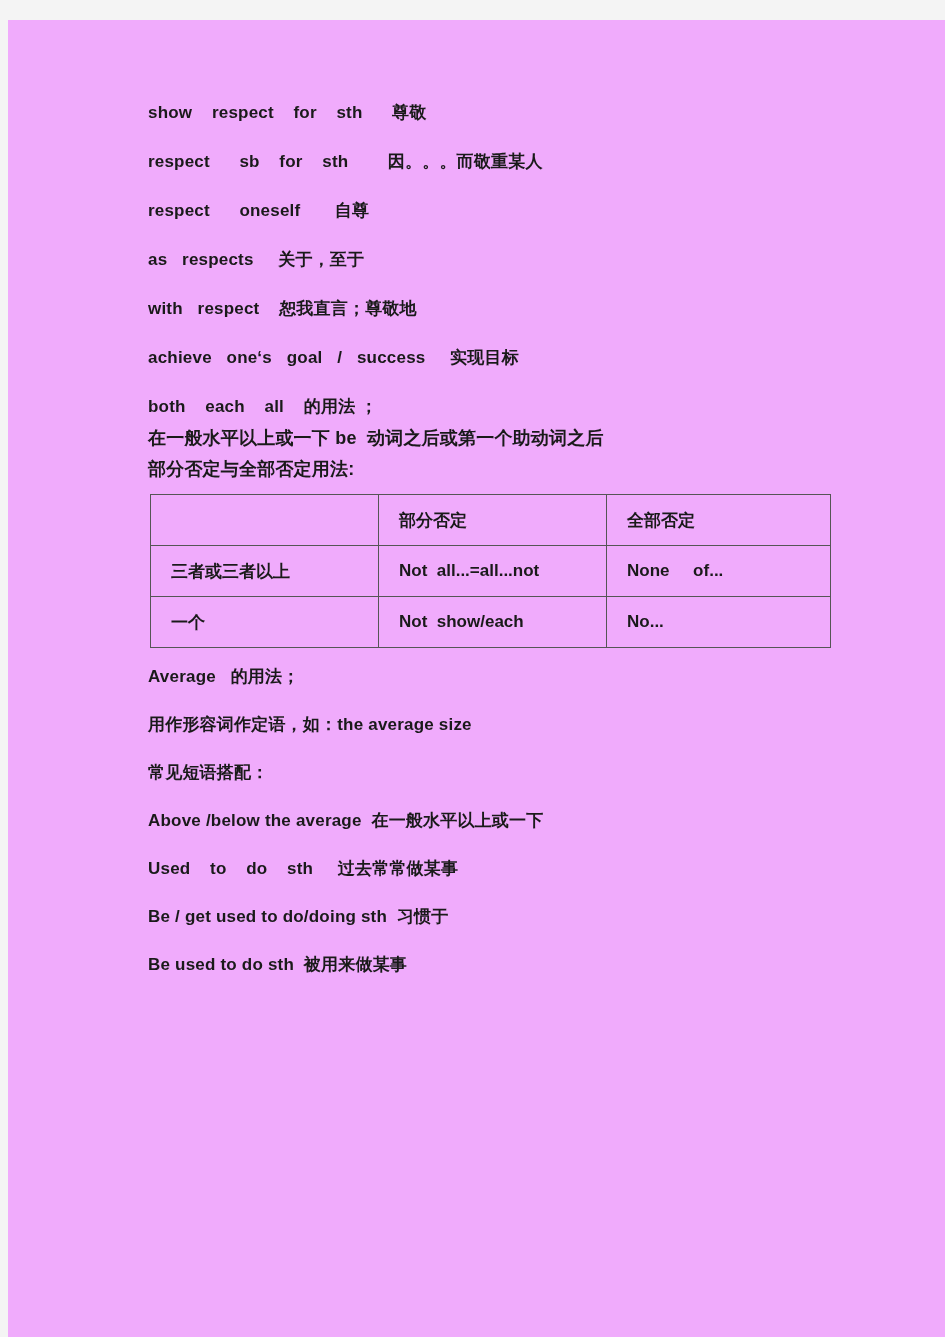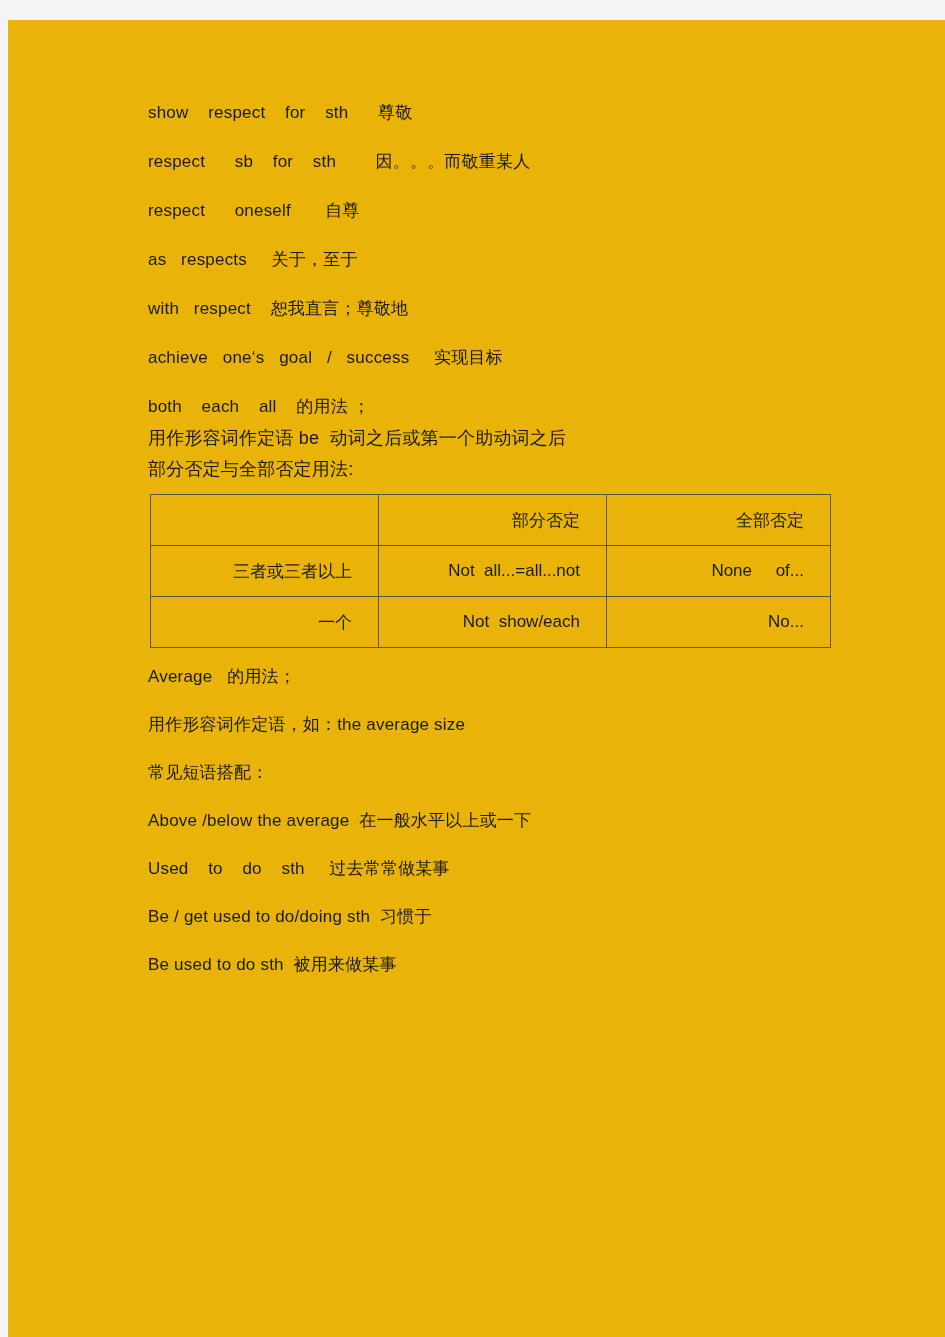--- a/index.html
+++ b/index.html
@@ -12,22 +12,23 @@
     height: 1337px;
     overflow: hidden;
     font-family: "Liberation Sans", "DejaVu Sans", sans-serif;
   }
   .page {
     position: absolute;
     left: 8px;
     top: 20px;
     width: 937px;
     height: 1317px;
-    background: #eab308;
+    background: #f0abfc;
     box-sizing: border-box;
+    font-weight: bold;
   }
   .content {
     position: absolute;
     left: 140px;
     top: 82px;
     width: 700px;
   }
   .line {
     font-size: 17px;
     line-height: 22px;
@@ -48,26 +49,25 @@
     margin-left: 2px;
   }
   table.neg-table {
     border-collapse: collapse;
     width: 680px;
     table-layout: fixed;
   }
   table.neg-table td {
     border: 1px solid #555555;
     height: 50px;
-    padding: 0 26px;
+    padding: 0 20px;
     font-size: 17px;
     color: #1a1a1a;
     white-space: pre;
     vertical-align: middle;
-    text-align: right;
   }
   table.neg-table col.c1 { width: 228px; }
   table.neg-table col.c2 { width: 228px; }
   table.neg-table col.c3 { width: 224px; }
   .after-table .line { margin-bottom: 26px; }
   .tail .line { margin-bottom: 26px; }
 </style>
 </head>
 <body>
 
@@ -75,21 +75,21 @@
   <div class="content">
 
     <div class="line">show    respect    for    sth      尊敬</div>
     <div class="line">respect      sb    for    sth        因。。。而敬重某人</div>
     <div class="line">respect      oneself       自尊</div>
     <div class="line">as   respects     关于，至于</div>
     <div class="line">with   respect    恕我直言；尊敬地</div>
     <div class="line">achieve   one‘s   goal   /   success     实现目标</div>
     <div class="line tight">both    each    all    的用法 ；</div>
 
-    <div class="line tight cn">用作形容词作定语 be  动词之后或第一个助动词之后</div>
+    <div class="line tight cn">在一般水平以上或一下 be  动词之后或第一个助动词之后</div>
     <div class="line tight cn">部分否定与全部否定用法:</div>
 
     <div class="table-wrap">
       <table class="neg-table">
         <colgroup>
             <col class="c1">
             <col class="c2">
             <col class="c3">
           </colgroup>
         <tbody>

